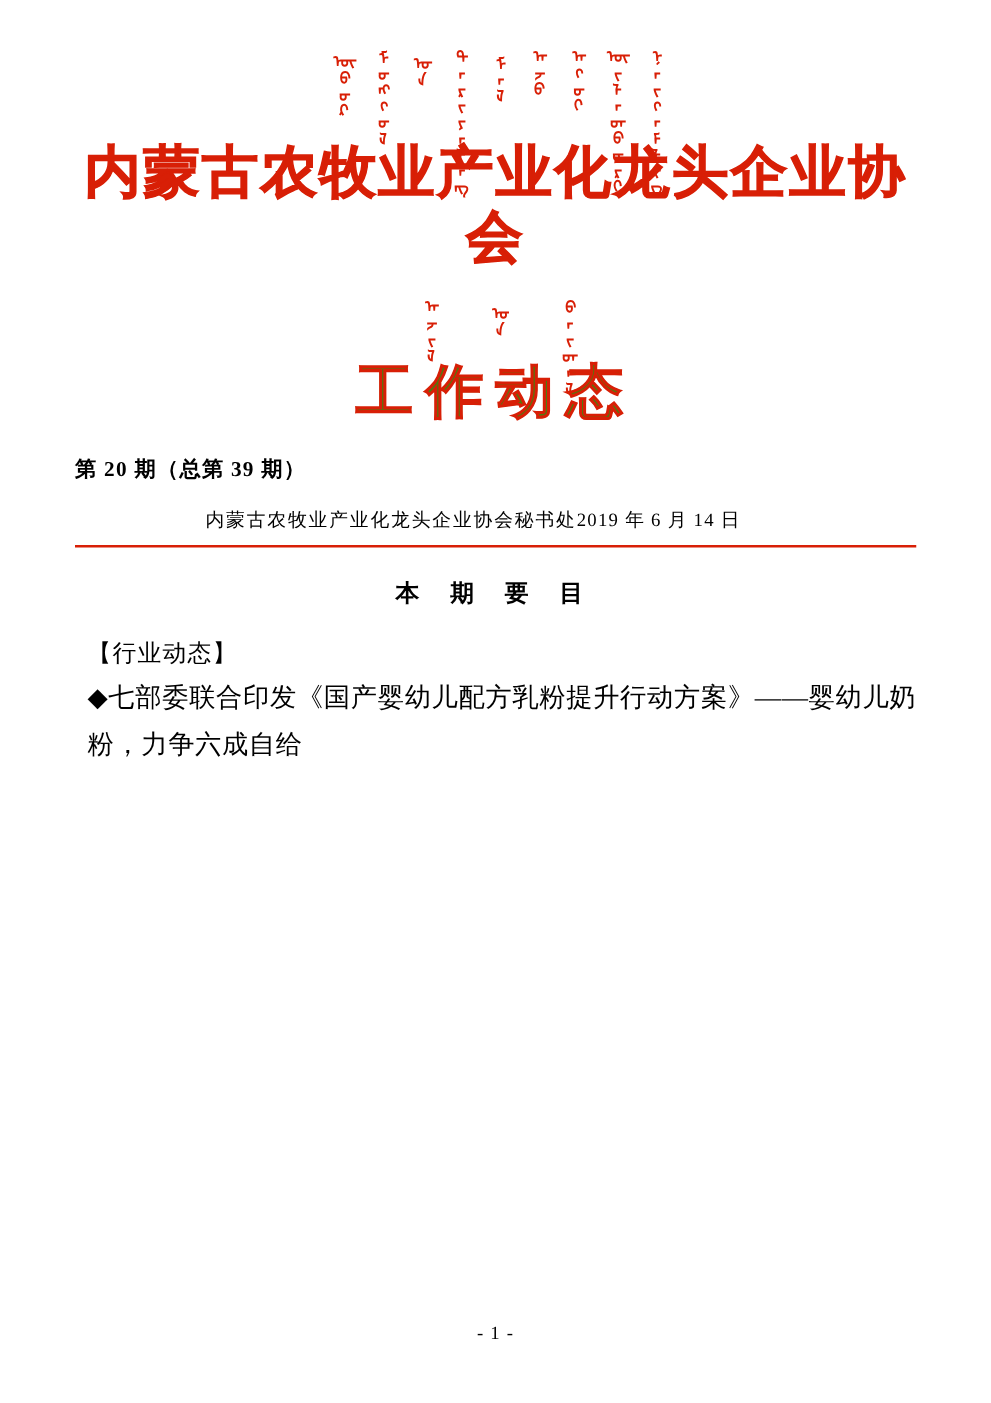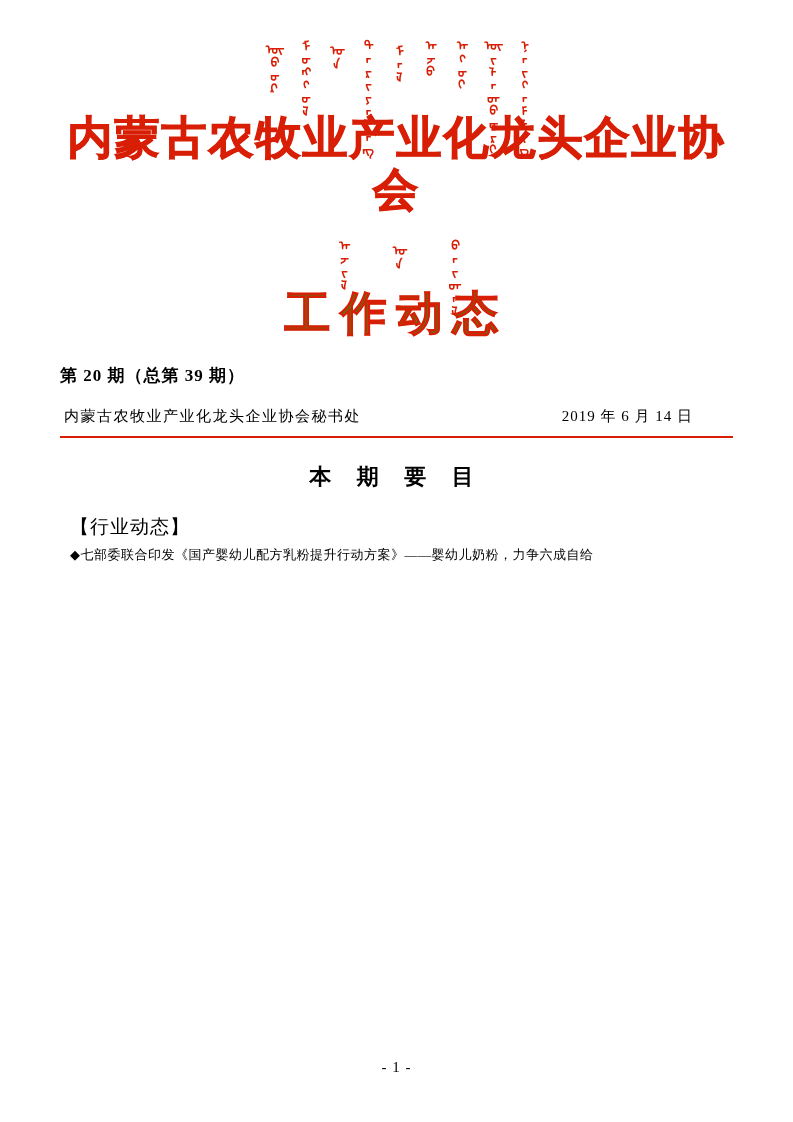--- a/index.html
+++ b/index.html
@@ -99,54 +99,54 @@
     font-family: "Liberation Serif", serif;
     font-weight: bold;
     font-size: 17px;
     letter-spacing: 1px;
     margin-top: 26px;
   }
 
   
   .pub-row {
     display: flex;
-    justify-content: space-between;
+    justify-content: center;
     align-items: baseline;
     font-size: 15px;
     letter-spacing: 1px;
     margin-top: 20px;
     padding: 0 4px;
   }
   .pub-left { letter-spacing: 1.5px; }
   .pub-right { letter-spacing: 1px; padding-right: 36px; }
 
   .rule {
     border: none;
     border-top: 2px solid #d81f06;
     margin: 10px 0 0 0;
     height: 0;
   }
 
   
   .toc-title {
     text-align: center;
     font-weight: bold;
-    font-size: 22px;
+    font-size: 19px;
     letter-spacing: 10px;
     margin-top: 24px;
   }
   .section-head {
     font-weight: normal;
     font-size: 19px;
     letter-spacing: 1px;
     margin-top: 22px;
     padding-left: 10px;
   }
   .entry {
-    font-size: 13px;
+    font-size: 21px;
     line-height: 1.75;
     letter-spacing: 0.5px;
     padding-left: 10px;
     margin-top: 4px;
     text-align: justify;
   }
   .spacer-block { height: 26px; }
 
   
   .footer {

